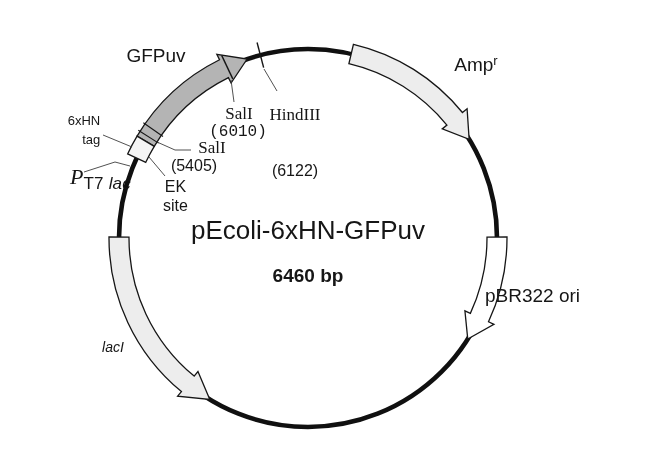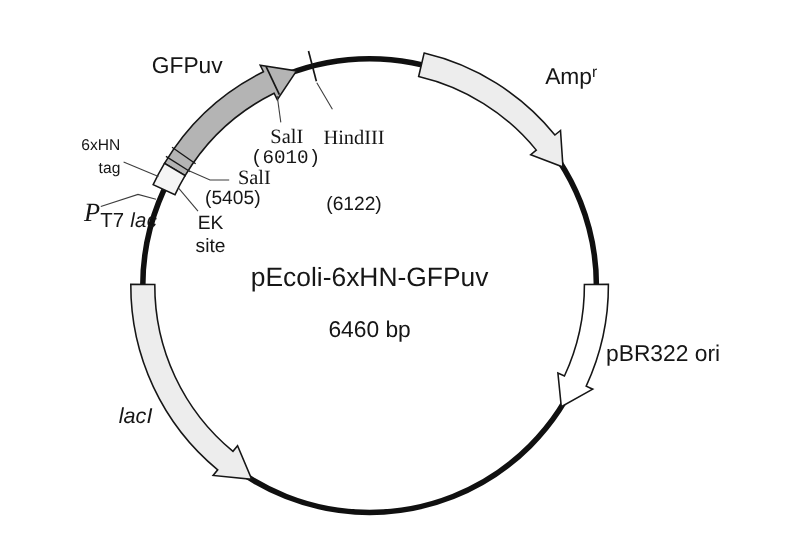--- a/index.html
+++ b/index.html
@@ -21,22 +21,22 @@
   }
   .centered{transform:translate(-50%,-50%);}
   .vcentered{transform:translate(0,-50%);}
   .two-line{text-align:right;line-height:19px;font-size:13px;}
   .two-line span{display:block;}
   .left-two-line{text-align:left;line-height:19px;font-size:16px;}
   .left-two-line span{display:block;}
   .italic{font-style:italic;}
   .enzyme{font-family:"Liberation Serif",serif;font-size:17px;}
   .pos{font-size:16px;}
-  .title-main{font-size:22px;}
-  .title-size{font-size:19px;}
+  .title-main{font-size:26px;}
+  .title-size{font-size:19px;font-weight:bold;}
   .amp-sup{font-size:13px;vertical-align:6px;line-height:0;}
   .p-letter{font-family:"Liberation Serif",serif;font-style:italic;font-size:22px;}
   .p-sub{font-size:17px;vertical-align:-5px;letter-spacing:0.2px;}
   .p-sub .sub-it{font-style:italic;}
 </style>
 </head>
 <body>
 
 <div class="stage">
 
@@ -57,23 +57,23 @@
       <polyline points="157,142 175,150 191,150" fill="none" stroke="#3d3d3d" stroke-width="0.9"></polyline>
       <polyline points="231,80 234,102" fill="none" stroke="#3d3d3d" stroke-width="0.9"></polyline>
       <polyline points="264,69 277,91" fill="none" stroke="#3d3d3d" stroke-width="0.9"></polyline>
     </svg>
 
 
   <div class="lbl centered" style="left:156px;top:56px;">GFPuv</div>
 
   <div class="lbl centered" style="left:476px;top:65px;"><span>Amp</span><sup class="amp-sup">r</sup></div>
 
-  <div class="lbl vcentered" style="left:505px;top:296px;">pBR322 ori</div>
+  <div class="lbl vcentered" style="left:485px;top:296px;">pBR322 ori</div>
 
-  <div class="lbl centered italic" style="left:113px;top:347px;font-size:18px;">lacI</div>
+  <div class="lbl centered italic" style="left:113px;top:347px;font-size:14px;">lacI</div>
 
   <div class="lbl centered two-line" style="left:84px;top:130px;">
     <span>6xHN</span>
     <span>tag</span>
   </div>
 
   <div class="lbl" style="left:70px;top:165px;"><span class="p-letter">P</span><span class="p-sub"><span>T7 </span><span class="sub-it">lac</span></span></div>
 
   <div class="lbl left-two-line" style="left:163px;top:177px;text-align:center;">
     <span>EK</span>

